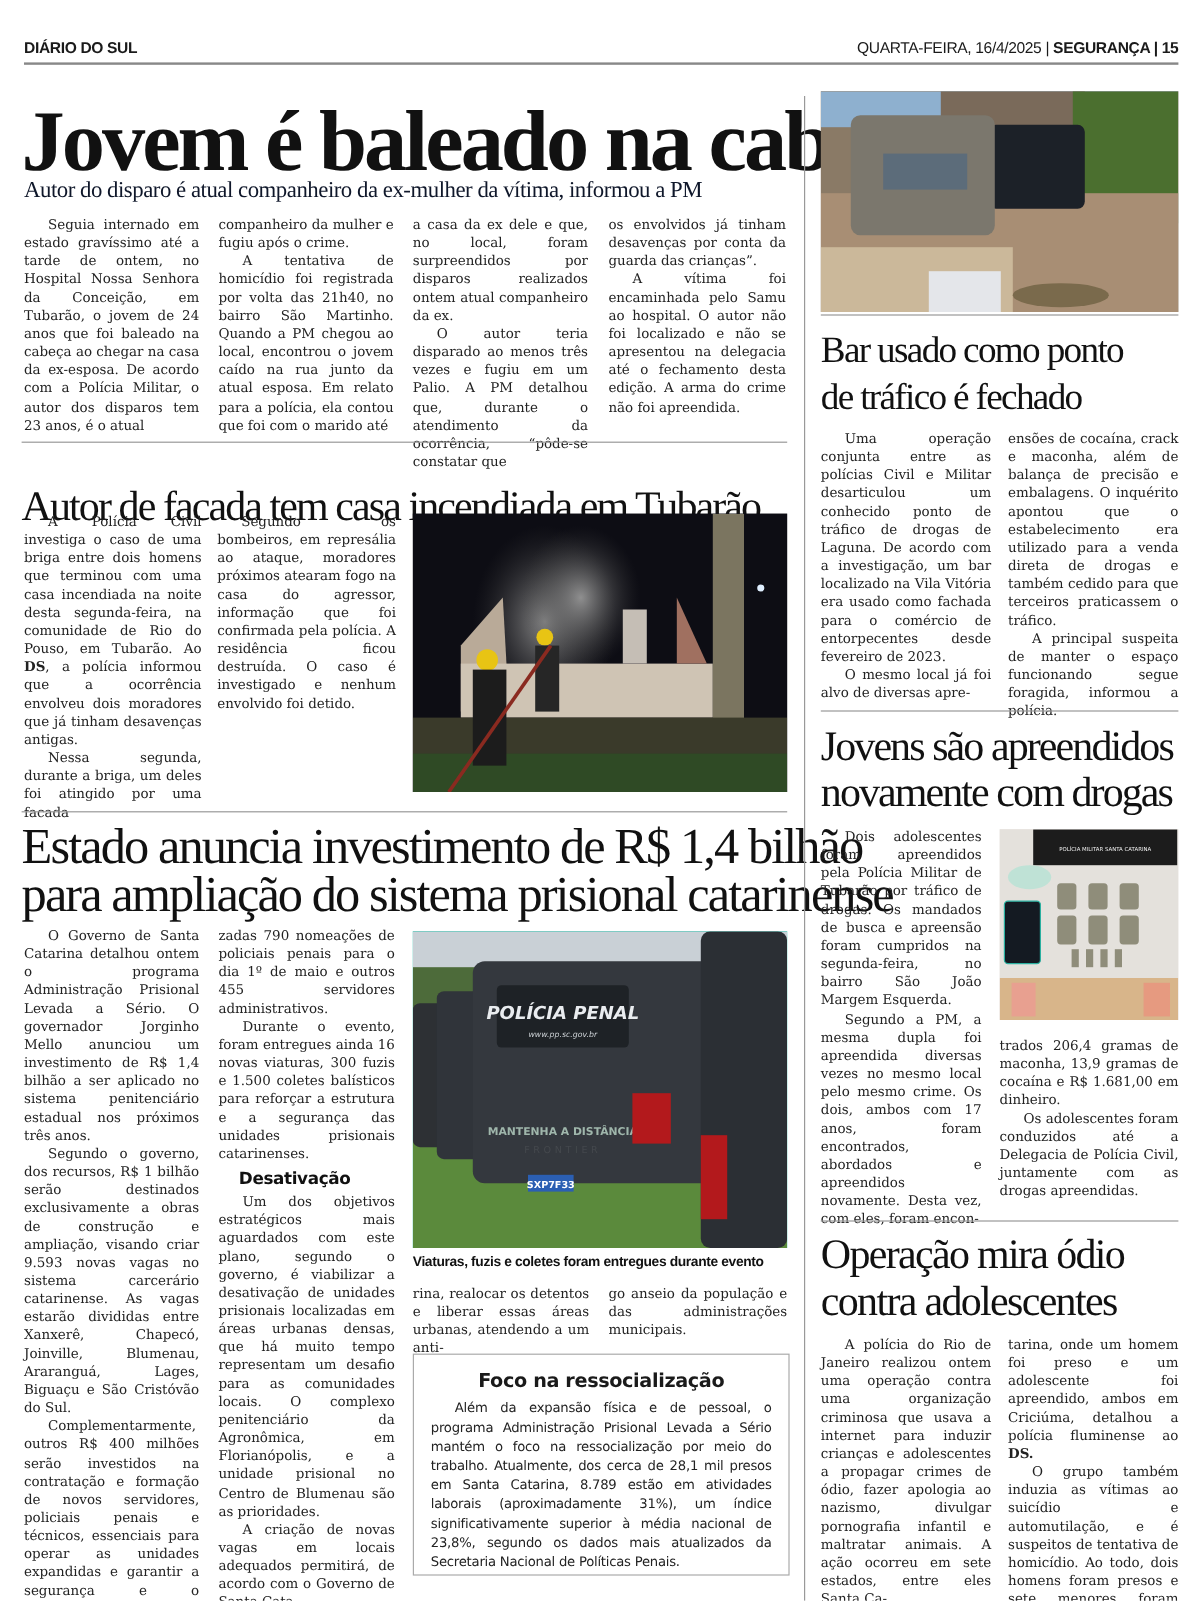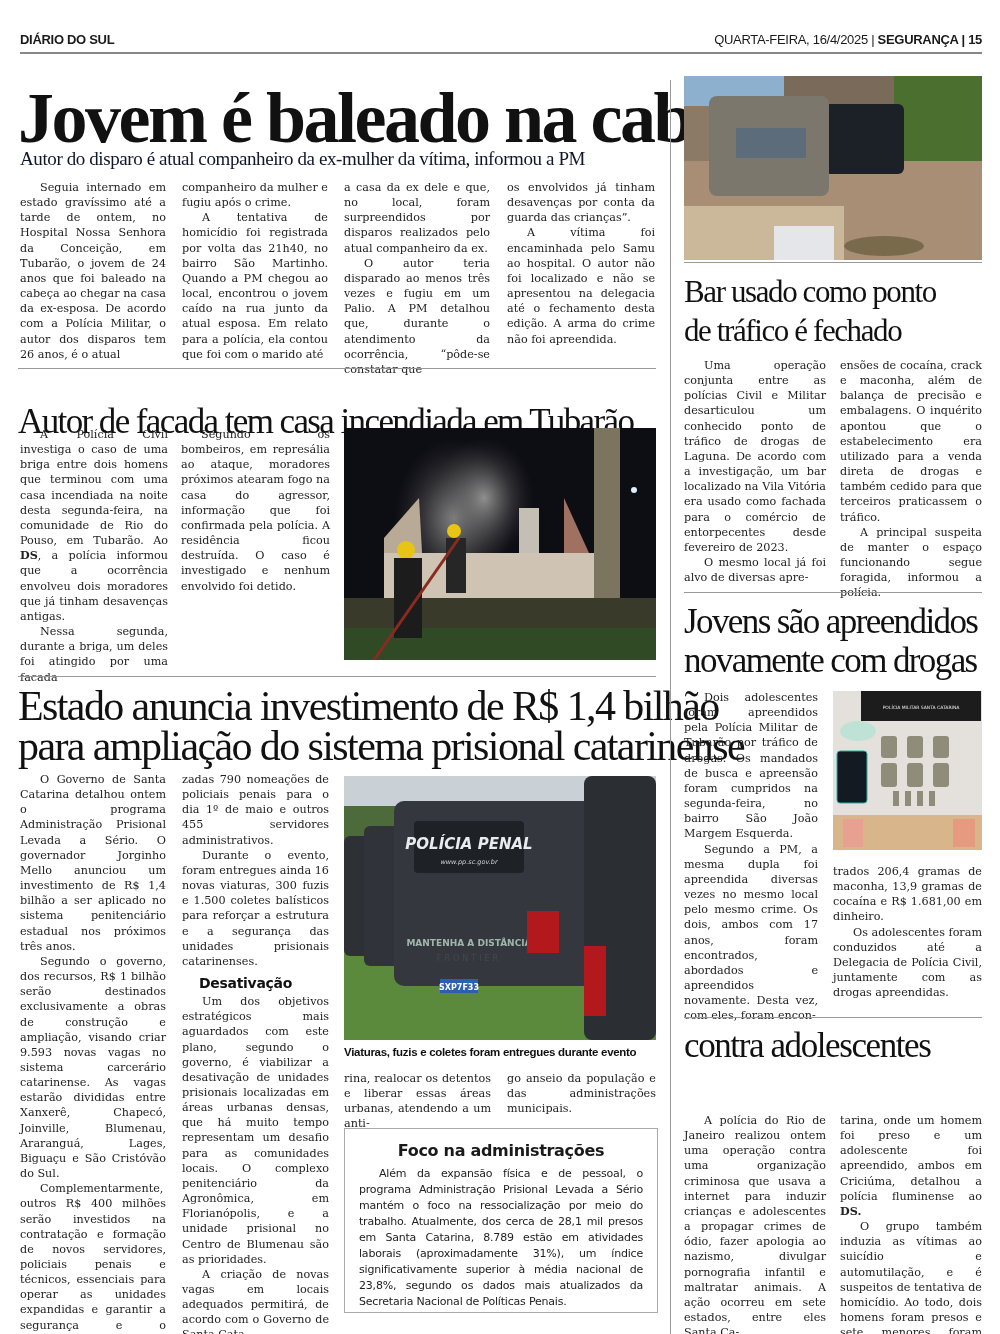--- a/index.html
+++ b/index.html
@@ -39,28 +39,28 @@
   <span class="right">
     <span>QUARTA-FEIRA, 16/4/2025 |</span>
     <b>SEGURANÇA | 15</b>
   </span>
 </div>
 
 <div class="headline" style="left:18px;top:82px;font-size:72px;font-weight:bold;letter-spacing:-2.5px;">Jovem é baleado na cabeça</div>
 <div class="subhead" style="left:20px;top:148px;">Autor do disparo é atual companheiro da ex-mulher da vítima, informou a PM</div>
 
 <div class="col" style="left:20px;top:180px;width:146px;">
-  <p>Seguia internado em estado gravíssimo até a tarde de ontem, no Hospital Nossa Senhora da Conceição, em Tubarão, o jovem de 24 anos que foi baleado na cabeça ao chegar na casa da ex-esposa. De acordo com a Polícia Militar, o autor dos disparos tem 26 anos, é o atual</p>
+  <p>Seguia internado em estado gravíssimo até a tarde de ontem, no Hospital Nossa Senhora da Conceição, em Tubarão, o jovem de 24 anos que foi baleado na cabeça ao chegar na casa da ex-esposa. De acordo com a Polícia Militar, o autor dos disparos tem 23 anos, é o atual</p>
 </div>
 <div class="col" style="left:182px;top:180px;width:146px;">
   <p class="noindent">companheiro da mulher e fugiu após o crime.</p>
   <p>A tentativa de homicídio foi registrada por volta das 21h40, no bairro São Martinho. Quando a PM chegou ao local, encontrou o jovem caído na rua junto da atual esposa. Em relato para a polícia, ela contou que foi com o marido até</p>
 </div>
 <div class="col" style="left:344px;top:180px;width:146px;">
-  <p class="noindent">a casa da ex dele e que, no local, foram surpreendidos por disparos realizados pelo atual companheiro da ex.</p>
+  <p class="noindent">a casa da ex dele e que, no local, foram surpreendidos por disparos realizados ontem atual companheiro da ex.</p>
   <p>O autor teria disparado ao menos três vezes e fugiu em um Palio. A PM detalhou que, durante o atendimento da ocorrência, “pôde-se constatar que</p>
 </div>
 <div class="col" style="left:507px;top:180px;width:148px;">
   <p class="noindent">os envolvidos já tinham desavenças por conta da guarda das crianças”.</p>
   <p>A vítima foi encaminhada pelo Samu ao hospital. O autor não foi localizado e não se apresentou na delegacia até o fechamento desta edição. A arma do crime não foi apreendida.</p>
 </div>
 
 <div class="hr" style="left:18px;top:368px;width:638px;"></div>
 
 <div class="headline" style="left:18px;top:380px;font-size:35px;letter-spacing:-1.6px;margin-top:24px;">Autor de facada tem casa incendiada em Tubarão</div>
@@ -143,21 +143,21 @@
 <div class="caption" style="left:344px;top:1046px;">Viaturas, fuzis e coletes foram entregues durante evento</div>
 
 <div class="col" style="left:344px;top:1071px;width:147px;">
   <p class="noindent">rina, realocar os detentos e liberar essas áreas urbanas, atendendo a um anti-</p>
 </div>
 <div class="col" style="left:507px;top:1071px;width:149px;">
   <p class="noindent">go anseio da população e das administrações municipais.</p>
 </div>
 
 <div id="box">
-  <div class="title">Foco na administrações</div>
+  <div class="title">Foco na ressocialização</div>
   <div class="body">
     <p>Além da expansão física e de pessoal, o programa Administração Prisional Levada a Sério mantém o foco na ressocialização por meio do trabalho. Atualmente, dos cerca de 28,1 mil presos em Santa Catarina, 8.789 estão em atividades laborais (aproximadamente 31%), um índice significativamente superior à média nacional de 23,8%, segundo os dados mais atualizados da Secretaria Nacional de Políticas Penais.</p>
   </div>
 </div>
 
 <div class="vr" style="left:670px;top:80px;height:1254px;"></div>
 
 <div class="photo" style="left:684px;top:76px;width:298px;height:184px;background:#8a7a66;">
   <svg width="298" height="184" viewBox="0 0 298 184">
     <rect width="298" height="30" fill="#8eb0cf"></rect>
@@ -223,20 +223,21 @@
   </svg>
 </div>
 <div class="col" style="left:833px;top:864px;width:149px;">
   <p class="noindent">trados 206,4 gramas de maconha, 13,9 gramas de cocaína e R$ 1.681,00 em dinheiro.</p>
   <p>Os adolescentes foram conduzidos até a Delegacia de Polícia Civil, juntamente com as drogas apreendidas.</p>
 </div>
 
 <div class="hr" style="left:684px;top:1017px;width:298px;"></div>
 
 <div class="headline" style="left:684px;top:1026px;font-size:35px;letter-spacing:-1.4px;line-height:39px;">
+  <div>Operação mira ódio</div>
   <div>contra adolescentes</div>
 </div>
 <div class="col" style="left:684px;top:1113px;width:142px;">
   <p>A polícia do Rio de Janeiro realizou ontem uma operação contra uma organização criminosa que usava a internet para induzir crianças e adolescentes a propagar crimes de ódio, fazer apologia ao nazismo, divulgar pornografia infantil e maltratar animais. A ação ocorreu em sete estados, entre eles Santa Ca-</p>
 </div>
 <div class="col" style="left:840px;top:1113px;width:142px;">
   <p class="noindent"><span>tarina, onde um homem foi preso e um adolescente foi apreendido, ambos em Criciúma, detalhou a polícia fluminense ao </span><b>DS.</b></p>
   <p>O grupo também induzia as vítimas ao suicídio e automutilação, e é suspeitos de tentativa de homicídio. Ao todo, dois homens foram presos e sete menores foram apreendidos.</p>
 </div>
 

